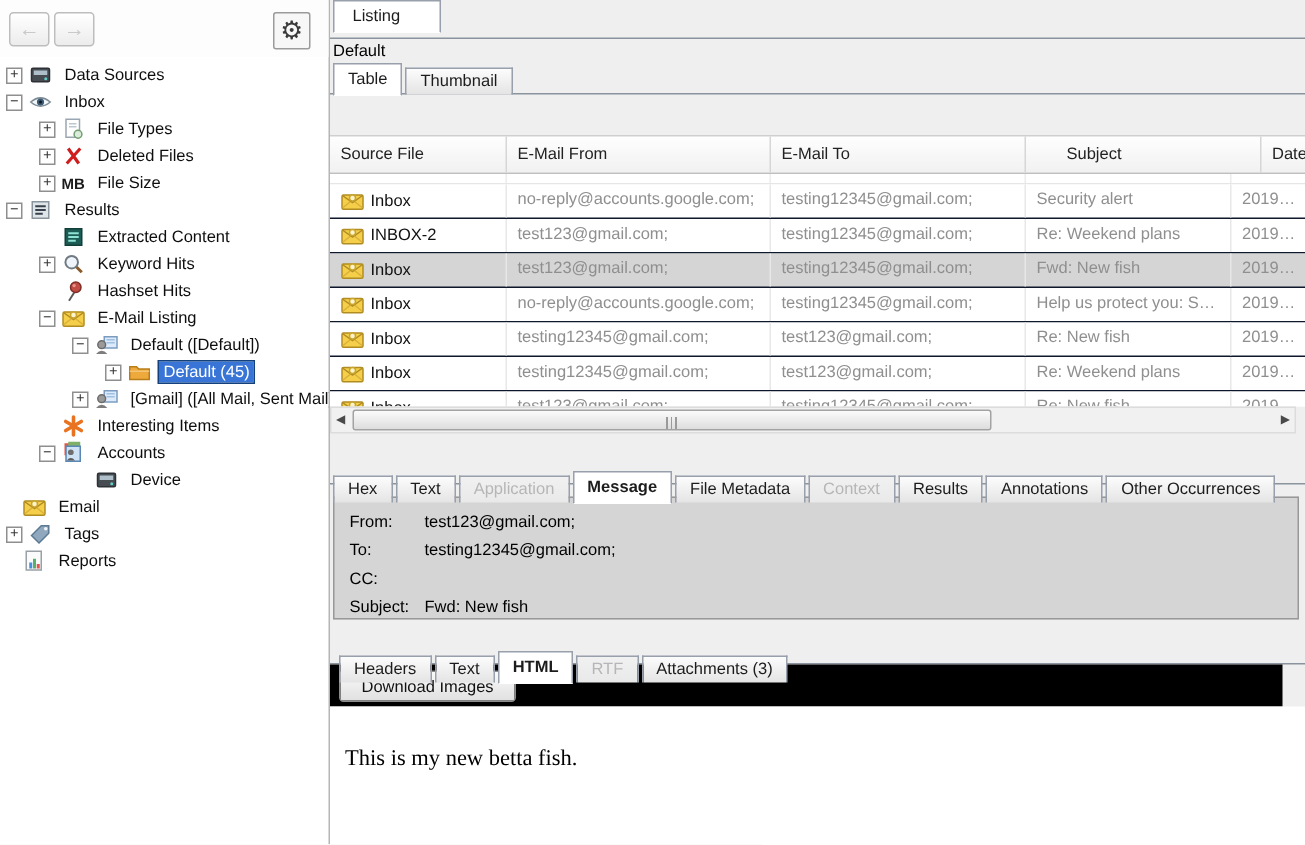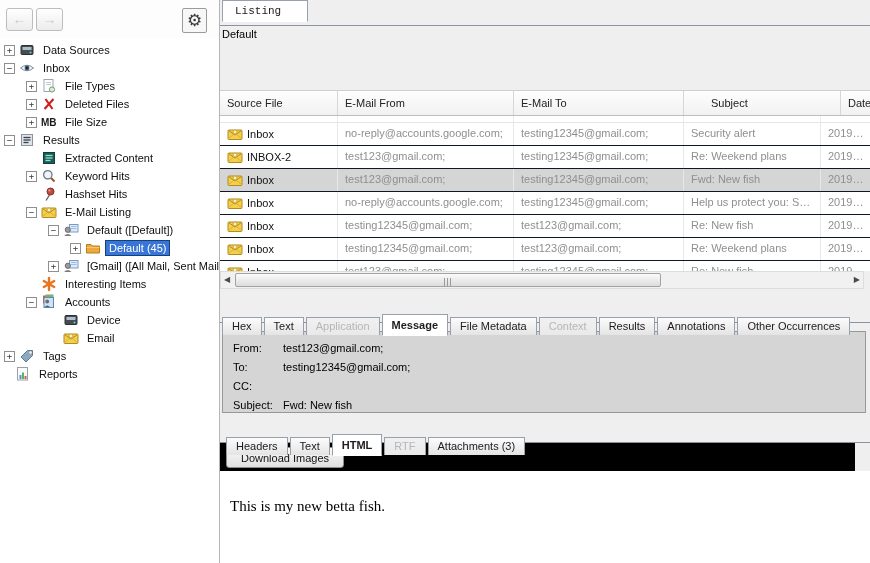--- a/index.html
+++ b/index.html
@@ -32,21 +32,21 @@
   .main { position:absolute; left:220px; top:0; width:650px; height:563px; background:#efefef; }
   .tabbar { position:absolute; left:0; right:0; background:#efefef; }
   .tabbar::after { content:""; position:absolute; left:0; right:0; bottom:0; height:1px; background:#8a939e; z-index:0; }
   .tab { position:relative; z-index:1; display:inline-block; vertical-align:bottom; margin:3px 0 0 2px;
          padding:2px 9px 3px; border:1px solid #98a0ab; border-bottom:none;
          background:linear-gradient(#fcfcfc,#e4e4e4); color:#1c1c1c; }
   .tab.active { background:#fff; margin-top:0; padding-top:4px; padding-bottom:4px; margin-bottom:-1px; border-bottom:1px solid #fff; }
   .cv .tab.active, .sub .tab.active { font-weight:bold;margin-top:12px; }
   .tab.disabled { color:#b6b6b6; background:linear-gradient(#f1f1f1,#e9e9e9);text-align:center; }
   #listingBar { top:0; height:26px; }
-  #listingBar .tab { padding-left:12px; padding-right:26px;font-family:Liberation Mono, monospace; }
+  #listingBar .tab { padding-left:12px; padding-right:26px; }
   .breadcrumb { position:absolute; top:28px; left:2px; color:#000; }
   #viewBar { top:42px; height:21px; }
   #cvBar { top:302px; height:21px; }
   #subBar { top:422px; height:21px; padding-left:4px; }
   
   .table { position:absolute; top:90px; left:0; right:0; height:181px; background:#fff; overflow:hidden; }
   .thead { display:flex; height:26px; background:linear-gradient(#fefefe,#f1f1f1);
            border-top:1px solid #cfcfcf; border-bottom:1px solid #bfbfbf; box-sizing:border-box; }
   .th { box-sizing:border-box; padding:0 4px 0 7px; line-height:24px; color:#222; border-right:1px solid #d6d6d6;
         overflow:hidden; white-space:nowrap; flex:none; }
@@ -272,21 +272,21 @@
           <span class="spacer"></span>
           <span class="t-icon">
             <svg width="16" height="16" viewBox="0 0 16 16">
               <rect x="2" y="3.5" width="12" height="9" rx="1" fill="#474c52" stroke="#2d3136"></rect>
               <rect x="3.5" y="5" width="9" height="3" fill="#aebfca"></rect>
               <circle cx="11.5" cy="10.5" r="1" fill="#62d0c8"></circle>
             </svg>
           </span>
           <span class="t-label">Device</span>
         </div>
-        <div class="tree-row" style="padding-left: 48px;">
+        <div class="tree-row" style="">
           <span class="spacer"></span>
           <span class="t-icon">
             <svg width="16" height="16" viewBox="0 0 16 16">
               <rect x="1" y="4" width="14" height="9.5" rx="1" fill="#f5ce4a" stroke="#b08c22"></rect>
               <path d="M1.5 12.5 L6.5 8.5 M14.5 12.5 L9.5 8.5" fill="none" stroke="#d9b13a"></path>
               <path d="M1.5 4.5 L8 9 L14.5 4.5" fill="none" stroke="#b08c22"></path>
               <circle cx="8" cy="6" r="2" fill="#fdf3cd" stroke="#caa62e"></circle>
             </svg>
           </span>
           <span class="t-label">Email</span>
@@ -315,20 +315,21 @@
         </div>
       </div>
   </div>
 
   <div class="main">
 
     <div class="tabbar" id="listingBar">
       <div class="tab active">Listing</div>
     </div>
     <div class="breadcrumb">Default</div>
+    <div class="tabbar" id="viewBar"><div class="tab active">Table</div><div class="tab">Thumbnail</div></div>
 
     <div class="table">
       <div class="thead" id="thead">
           <div class="th" style="width: 118px;">Source File</div>
           <div class="th" style="width: 176px;">E-Mail From</div>
           <div class="th" style="width: 170px;">E-Mail To</div>
           <div class="th" style="width: 137px; margin-left: 20px;">Subject</div>
           <div class="th" style="flex: 1 1 auto; border-right: none;">Date Rec</div>
         </div>
       <div class="partial-row" id="partialRow">

